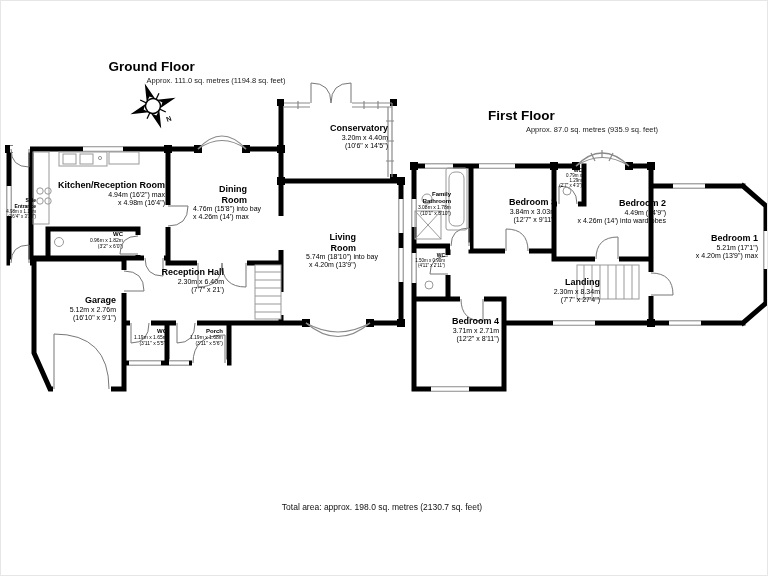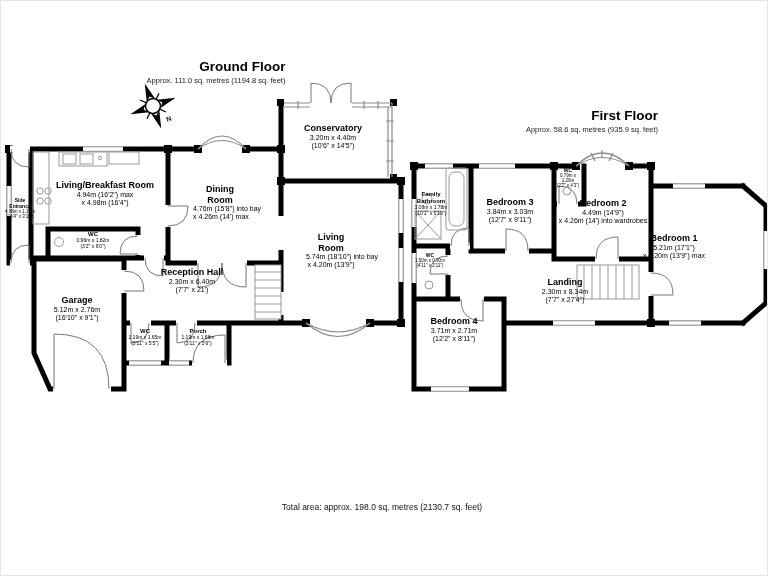--- a/index.html
+++ b/index.html
@@ -1,27 +1,27 @@
 <!DOCTYPE html>
 <html><head>
 <meta charset="utf-8">
 <style>
   html,body{margin:0;padding:0;background:#fff;}
   .page{position:relative;width:768px;height:576px;background:#fff;border:1px solid #e6e6e6;
         box-sizing:border-box;font-family:"Liberation Sans",sans-serif;overflow:hidden;}
   .page svg{position:absolute;left:0;top:0;}
-  .rlabel{position:absolute;transform:translateX(-50%);text-align:center;line-height:1.18;
+  .rlabel{position:absolute;transform:translateX(-50%);text-align:right;line-height:1.18;
           color:#000;display:flex;flex-direction:column;pointer-events:none;}
   .rname{font-weight:700;font-size:9px;white-space:pre-line;}
   .rdim{font-size:7px;}
   .sm .rname{font-size:6px;}
   .sm .rdim{font-size:5px;line-height:1.15;}
   .xs .rname{font-size:5px;}
   .xs .rdim{font-size:4.5px;line-height:1.1;}
-  .floor-title{position:absolute;transform:translateX(-50%);text-align:right;color:#000;}
+  .floor-title{position:absolute;transform:translateX(-50%);text-align:left;color:#000;}
   .ft{font-weight:700;font-size:13.5px;}
   .fs{font-size:7.5px;margin-top:2px;color:#222;margin-left:38px;}
   .footer{position:absolute;transform:translateX(-50%);font-size:8.5px;color:#111;white-space:nowrap;}
 </style>
 </head>
 <body>
 
 <div class="page">
 
 <svg width="768" height="576" viewBox="0 0 768 576">
@@ -239,25 +239,25 @@
     <text x="8" y="20" font-size="7" font-weight="bold" font-family="Liberation Sans, sans-serif" fill="#000">N</text>
   </g>
 </svg>
 
   <div class="floor-title" style="left:196px;top:58px">
     <div class="ft">Ground Floor</div>
     <div class="fs">Approx. 111.0 sq. metres (1194.8 sq. feet)</div>
   </div>
   <div class="floor-title" style="left:572px;top:107px">
     <div class="ft">First Floor</div>
-    <div class="fs">Approx. 58.6 sq. metres (935.9 sq. feet)</div>
+    <div class="fs">Approx. 87.0 sq. metres (935.9 sq. feet)</div>
   </div>
 
   <div class="rlabel" style="left:104px;top:179px;width:120px">
-    <span class="rname">Living/Breakfast Room</span>
+    <span class="rname">Kitchen/Reception Room</span>
     <span class="rdim">4.94m (16'2") max</span>
     <span class="rdim">x 4.98m (16'4")</span>
   </div>
   <div class="rlabel" style="left:219px;top:183px;width:54px">
     <span class="rname">Dining Room</span>
     <span class="rdim" style="white-space:nowrap">4.76m (15'8") into bay</span>
     <span class="rdim" style="white-space:nowrap">x 4.26m (14') max</span>
   </div>
   <div class="rlabel" style="left:332px;top:122px;width:110px">
     <span class="rname">Conservatory</span>
@@ -293,21 +293,21 @@
     <span class="rname">WC</span>
     <span class="rdim">1.19m x 1.65m</span>
     <span class="rdim">(3'11" x 5'5")</span>
   </div>
   <div class="rlabel sm" style="left:197px;top:327px;width:50px">
     <span class="rname">Porch</span>
     <span class="rdim">1.19m x 1.68m</span>
     <span class="rdim">(3'11" x 5'6")</span>
   </div>
 
-  <div class="rlabel" style="left:673px;top:232px;width:110px">
+  <div class="rlabel" style="left:702px;top:232px;width:110px">
     <span class="rname">Bedroom 1</span>
     <span class="rdim">5.21m (17'1")</span>
     <span class="rdim">x 4.20m (13'9") max</span>
   </div>
   <div class="rlabel" style="left:602px;top:197px;width:126px">
     <span class="rname">Bedroom 2</span>
     <span class="rdim">4.49m (14'9")</span>
     <span class="rdim">x 4.26m (14') into wardrobes</span>
   </div>
   <div class="rlabel" style="left:509px;top:196px;width:92px">

